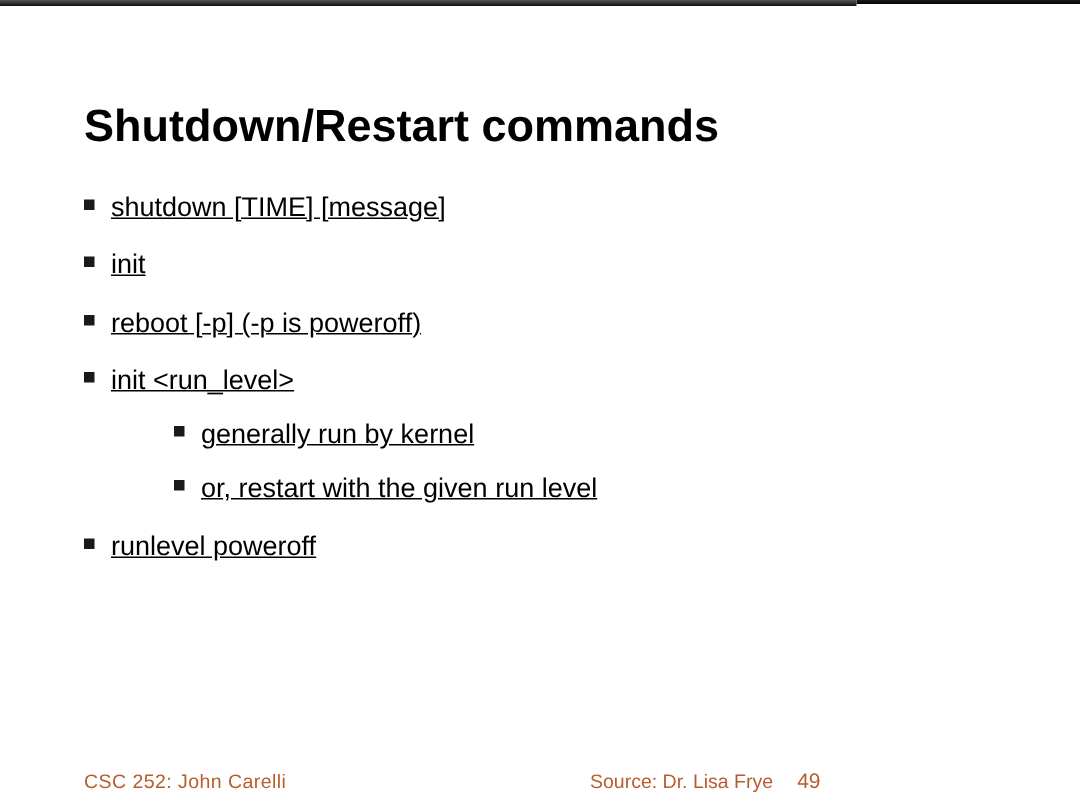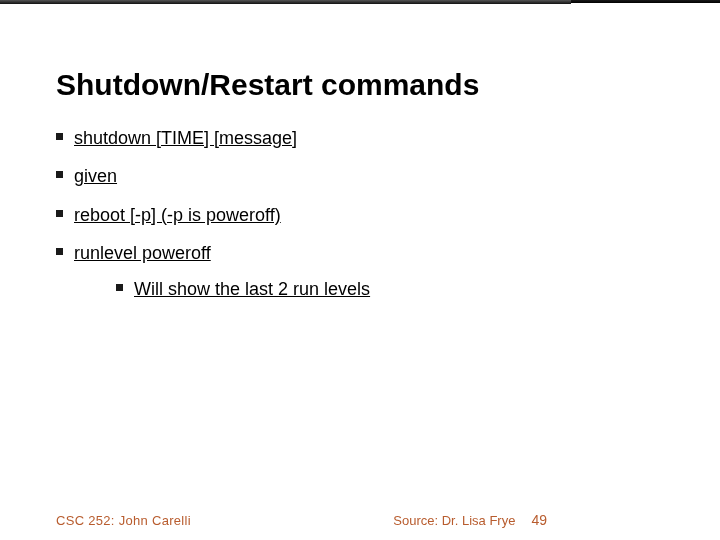--- a/index.html
+++ b/index.html
@@ -102,27 +102,31 @@
 </head>
 <body>
 
 <div class="slide">
   <div class="topbar"></div>
 
   <h1 class="title">Shutdown/Restart commands</h1>
 
   <ul class="lvl1">
     <li>shutdown  [TIME]  [message]</li>
-    <li>given</li>
+    <li>init</li>
     <li>reboot  [-p]  (-p is poweroff)</li>
     <li>
+      <span>init   &lt;run_level&gt;</span>
+      <ul class="lvl2">
+        <li>generally run by kernel</li>
+        <li>or, restart with the given run level</li>
+      </ul>
+    </li>
+    <li>
       <span>runlevel poweroff</span>
-      <ul class="lvl2">
-        <li>Will show the last 2 run levels</li>
-      </ul>
     </li>
   </ul>
 
   <div class="footer">
     <span class="footer-left">CSC 252: John Carelli</span>
     <span class="footer-right">
       <span>Source: Dr. Lisa Frye</span>
       <span class="pagenum">49</span>
     </span>
   </div>

